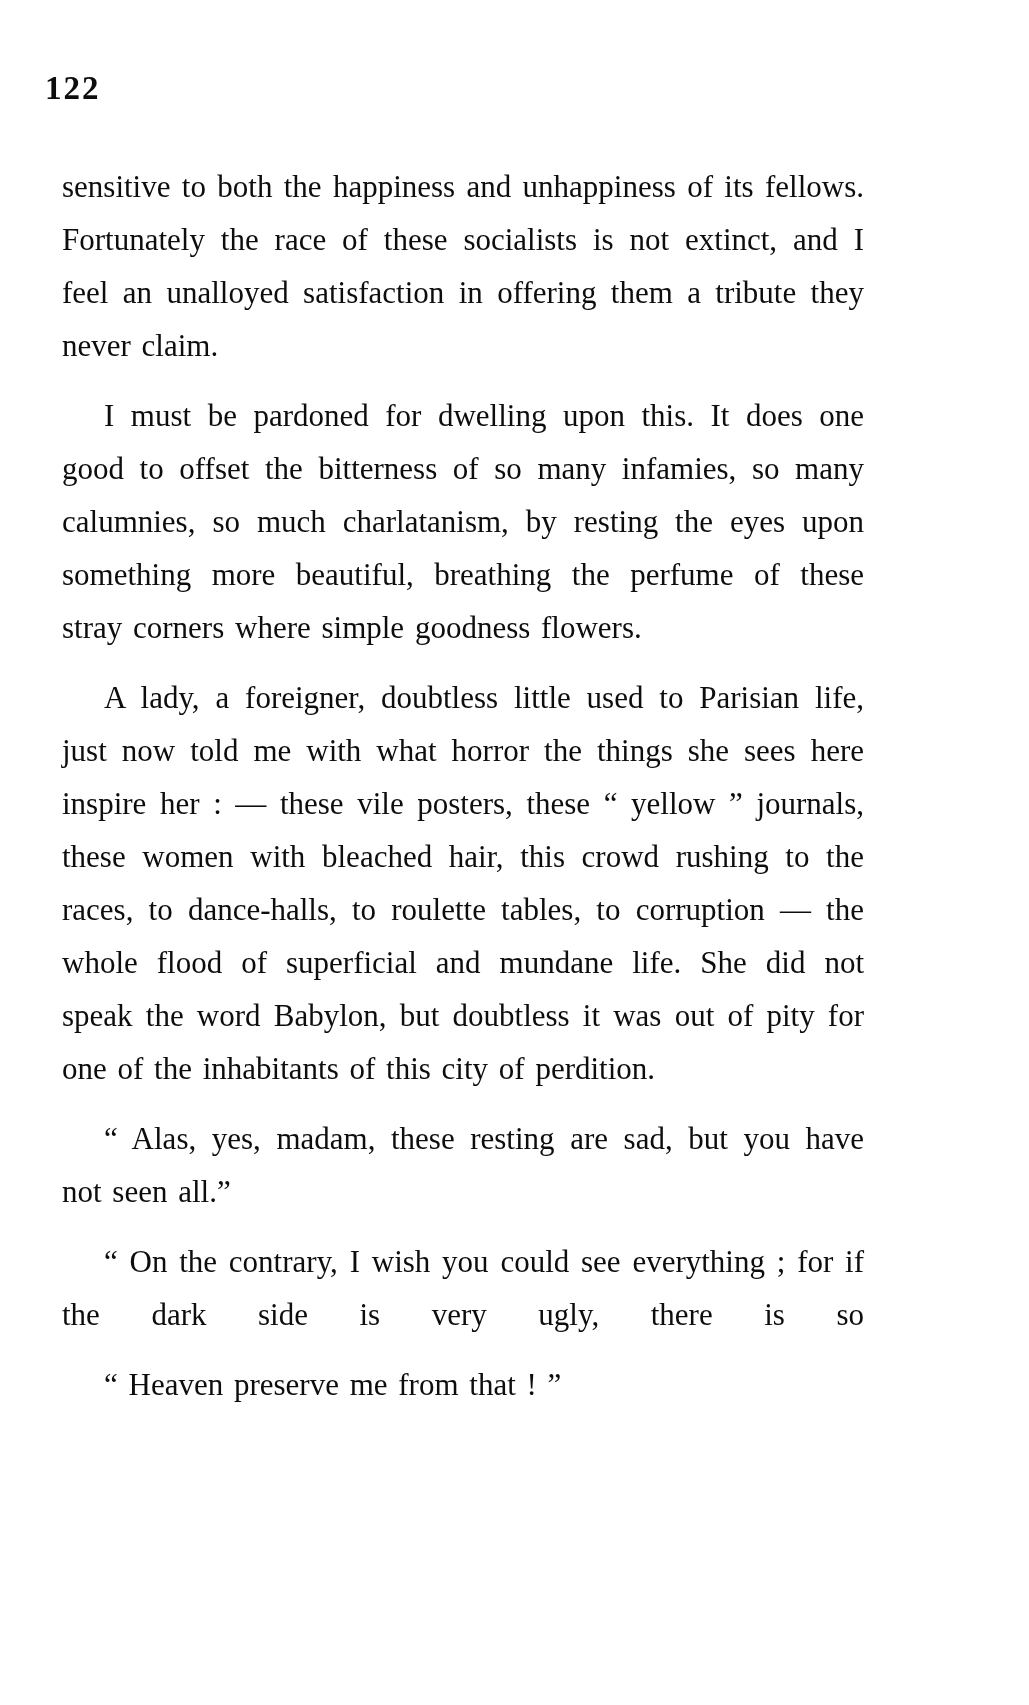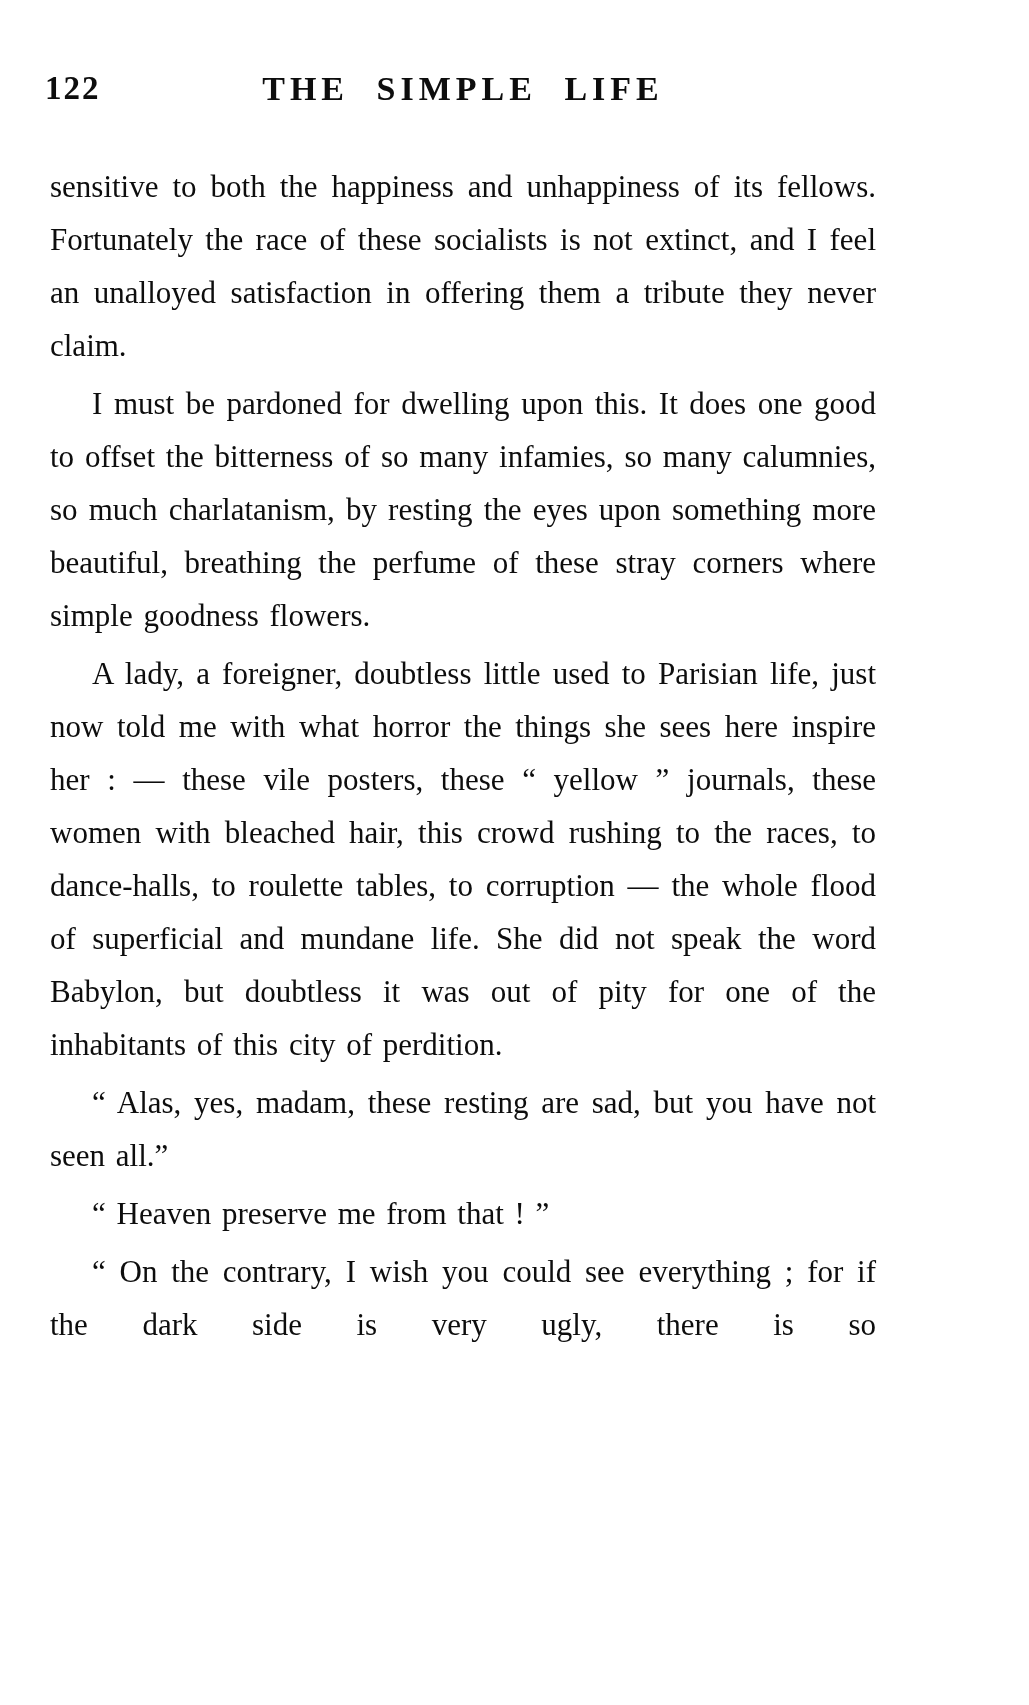--- a/index.html
+++ b/index.html
@@ -37,45 +37,44 @@
   .running-title {
     display: block;
     text-align: center;
     font-size: 34px;
     font-weight: bold;
     letter-spacing: 5px;
     word-spacing: 14px;
     white-space: nowrap;
   }
   .body-text p {
-    margin: 5px;
+    margin: 17px;
     font-size: 31px;
     line-height: 53px;
     text-align: justify;
     word-spacing: 3px;
   }
   .body-text p.indent {
     text-indent: 42px;
   }
   .body-text p.justify-last {
     text-align-last: justify;
   }
 </style>
 </head>
 <body>
 
 <div class="page">
 
   <div class="page-header">
     <span class="page-number">122</span>
-    <span class="running-title">THE SIMPLE LIFE</span>
   </div>
 
   <div class="body-text">
     <p>sensitive to both the happiness and unhappiness of its fellows. Fortunately the race of these socialists is not extinct, and I feel an unalloyed satisfaction in offering them a tribute they never claim.</p>
     <p class="indent">I must be pardoned for dwelling upon this. It does one good to offset the bitterness of so many infamies, so many calumnies, so much charlatanism, by resting the eyes upon something more beautiful, breathing the perfume of these stray corners where simple goodness flowers.</p>
     <p class="indent">A lady, a foreigner, doubtless little used to Parisian life, just now told me with what horror the things she sees here inspire her : — these vile posters, these “ yellow ” journals, these women with bleached hair, this crowd rushing to the races, to dance-halls, to roulette tables, to corruption — the whole flood of superficial and mundane life. She did not speak the word Babylon, but doubtless it was out of pity for one of the inhabitants of this city of perdition.</p>
     <p class="indent">“ Alas, yes, madam, these resting are sad, but you have not seen all.”</p>
+    <p class="indent justify-last">“ On the contrary, I wish you could see everything ; for if the dark side is very ugly, there is so</p>
     <p class="indent">“ Heaven preserve me from that ! ”</p>
-    <p class="indent justify-last">“ On the contrary, I wish you could see everything ; for if the dark side is very ugly, there is so</p>
   </div>
 
 </div>
 
 </body></html>

